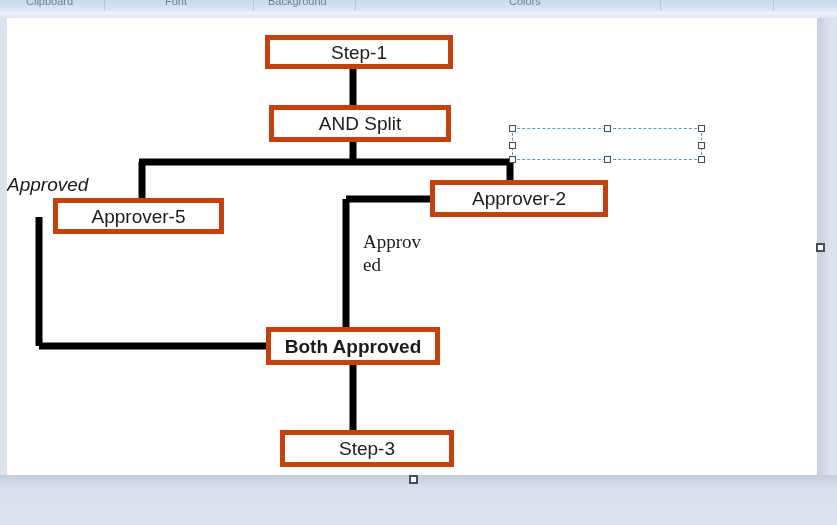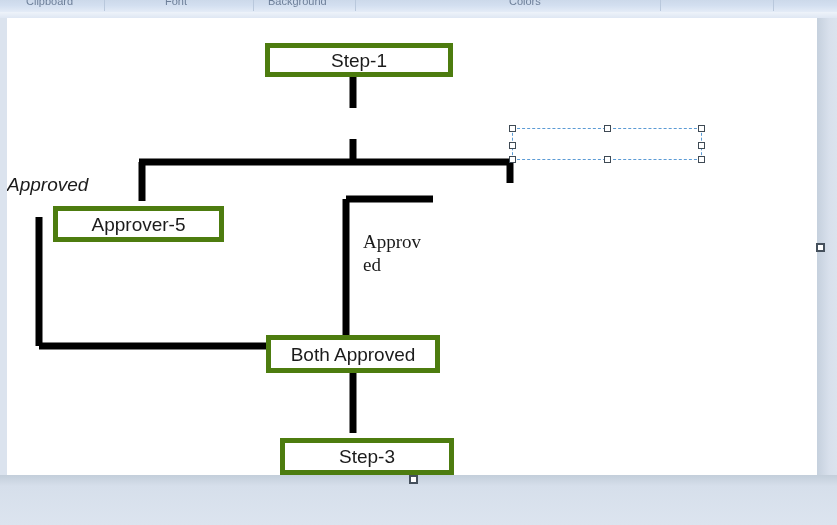--- a/index.html
+++ b/index.html
@@ -84,31 +84,30 @@
     position: absolute;
     left: 0; top: 0;
     width: 810px;
     height: 457px;
   }
 
   
   .node {
     position: absolute;
     background: #ffffff;
-    border: 5px solid #4d7c0f;
+    border: 5px solid #c2410c;
     box-sizing: border-box;
     display: flex;
     align-items: center;
     justify-content: center;
     color: #1b1b1b;
     font-size: 19px;
     font-family: "Liberation Sans", sans-serif;
     line-height: 1;
     white-space: nowrap;
-    margin-top: 8px;
   }
 
   
   .canvas-label {
     position: absolute;
     color: #1b1b1b;
     font-size: 19px;
     font-family: "Liberation Sans", sans-serif;
     line-height: 23px;
     white-space: pre;
@@ -207,27 +206,33 @@
         <line x1="339" y1="328" x2="262" y2="328"></line>
 
         <line x1="346" y1="345" x2="346" y2="415"></line>
       </g>
     </svg>
 
     <div class="node" style="left:258px; top:17px; width:188px; height:34px;">
       <span>Step-1</span>
     </div>
 
+    <div class="node" style="left:262px; top:87px; width:182px; height:37px;">
+      <span>AND Split</span>
+    </div>
 
     <div class="node" style="left:46px; top:180px; width:171px; height:36px;">
       <span>Approver-5</span>
     </div>
 
-
-    <div class="node" style="left:259px; top:309px; width:174px; height:38px;">
+    <div class="node" style="left:423px; top:162px; width:178px; height:37px;">
+      <span>Approver-2</span>
+    </div>
+
+    <div class="node" style="left:259px; top:309px; width:174px; height:38px;font-weight:bold;">
       <span>Both Approved</span>
     </div>
 
     <div class="node" style="left:273px; top:412px; width:174px; height:37px;">
       <span>Step-3</span>
     </div>
 
     <div class="canvas-label" style="left:0px; top:155px;font-style:italic;">Approved</div>
 
     <div class="canvas-label" style="left:356px; top:212px; width:62px; white-space:pre-line;font-family:Liberation Serif, serif;">Approv

